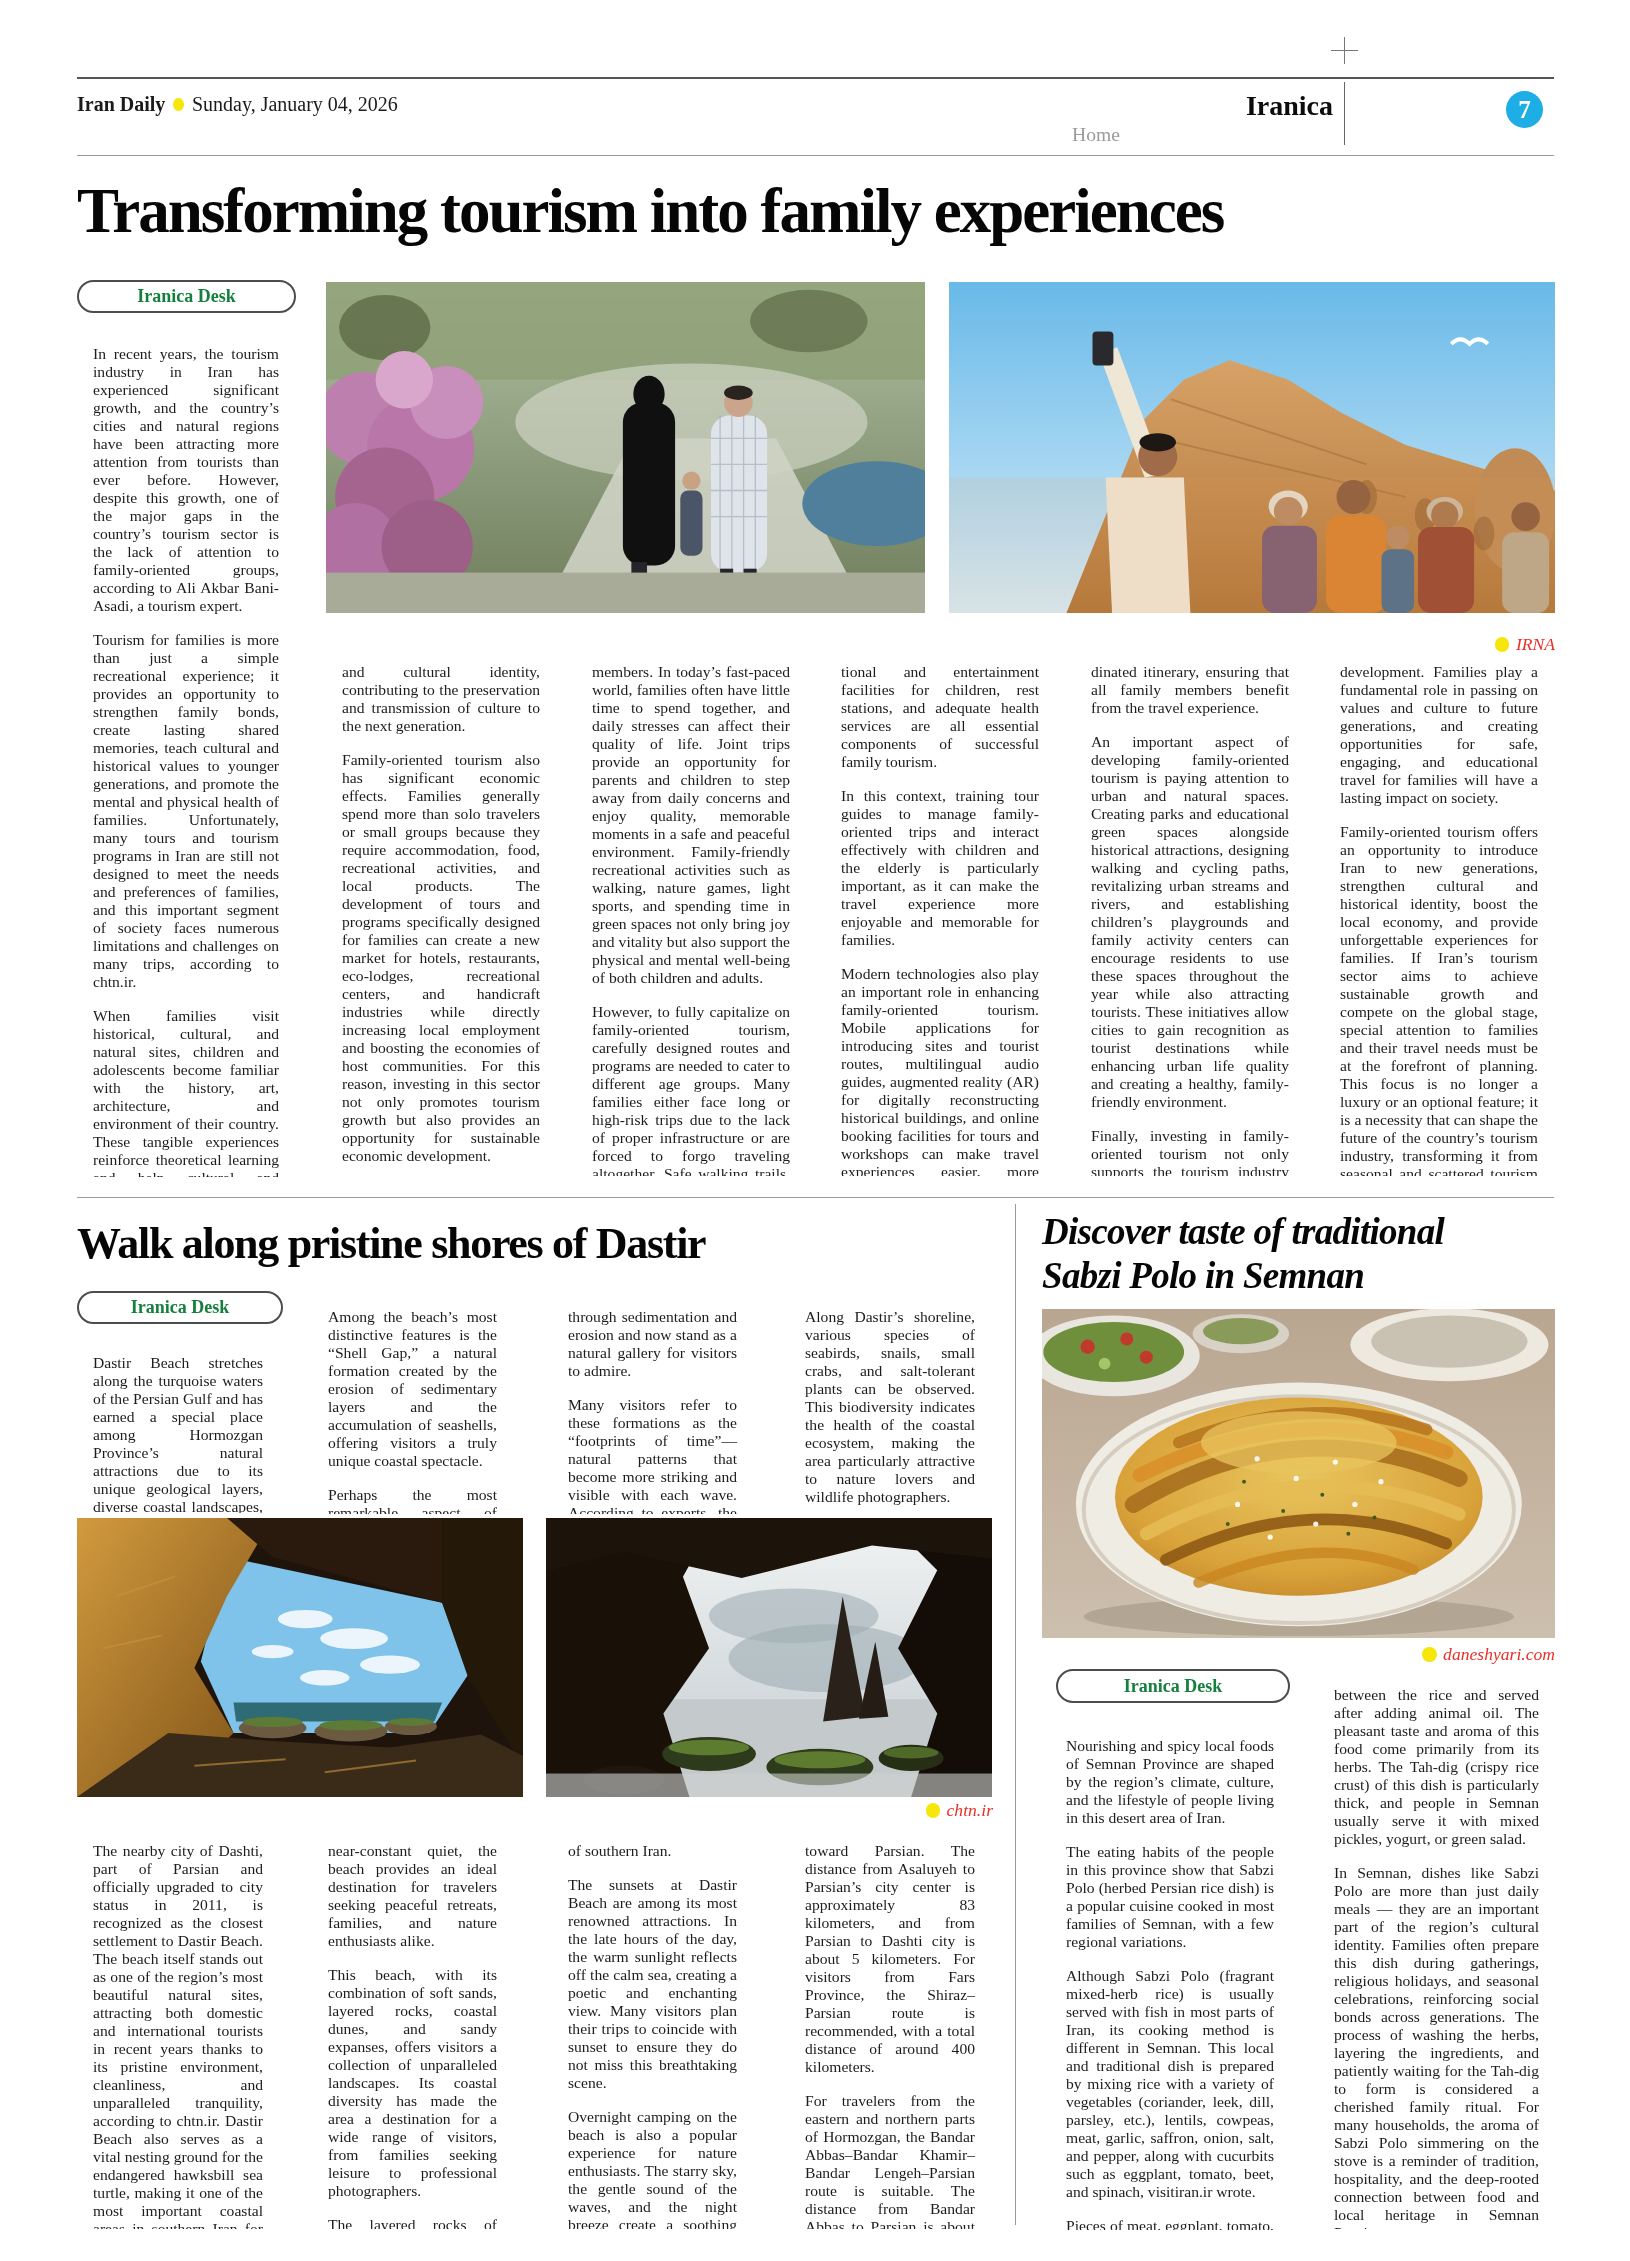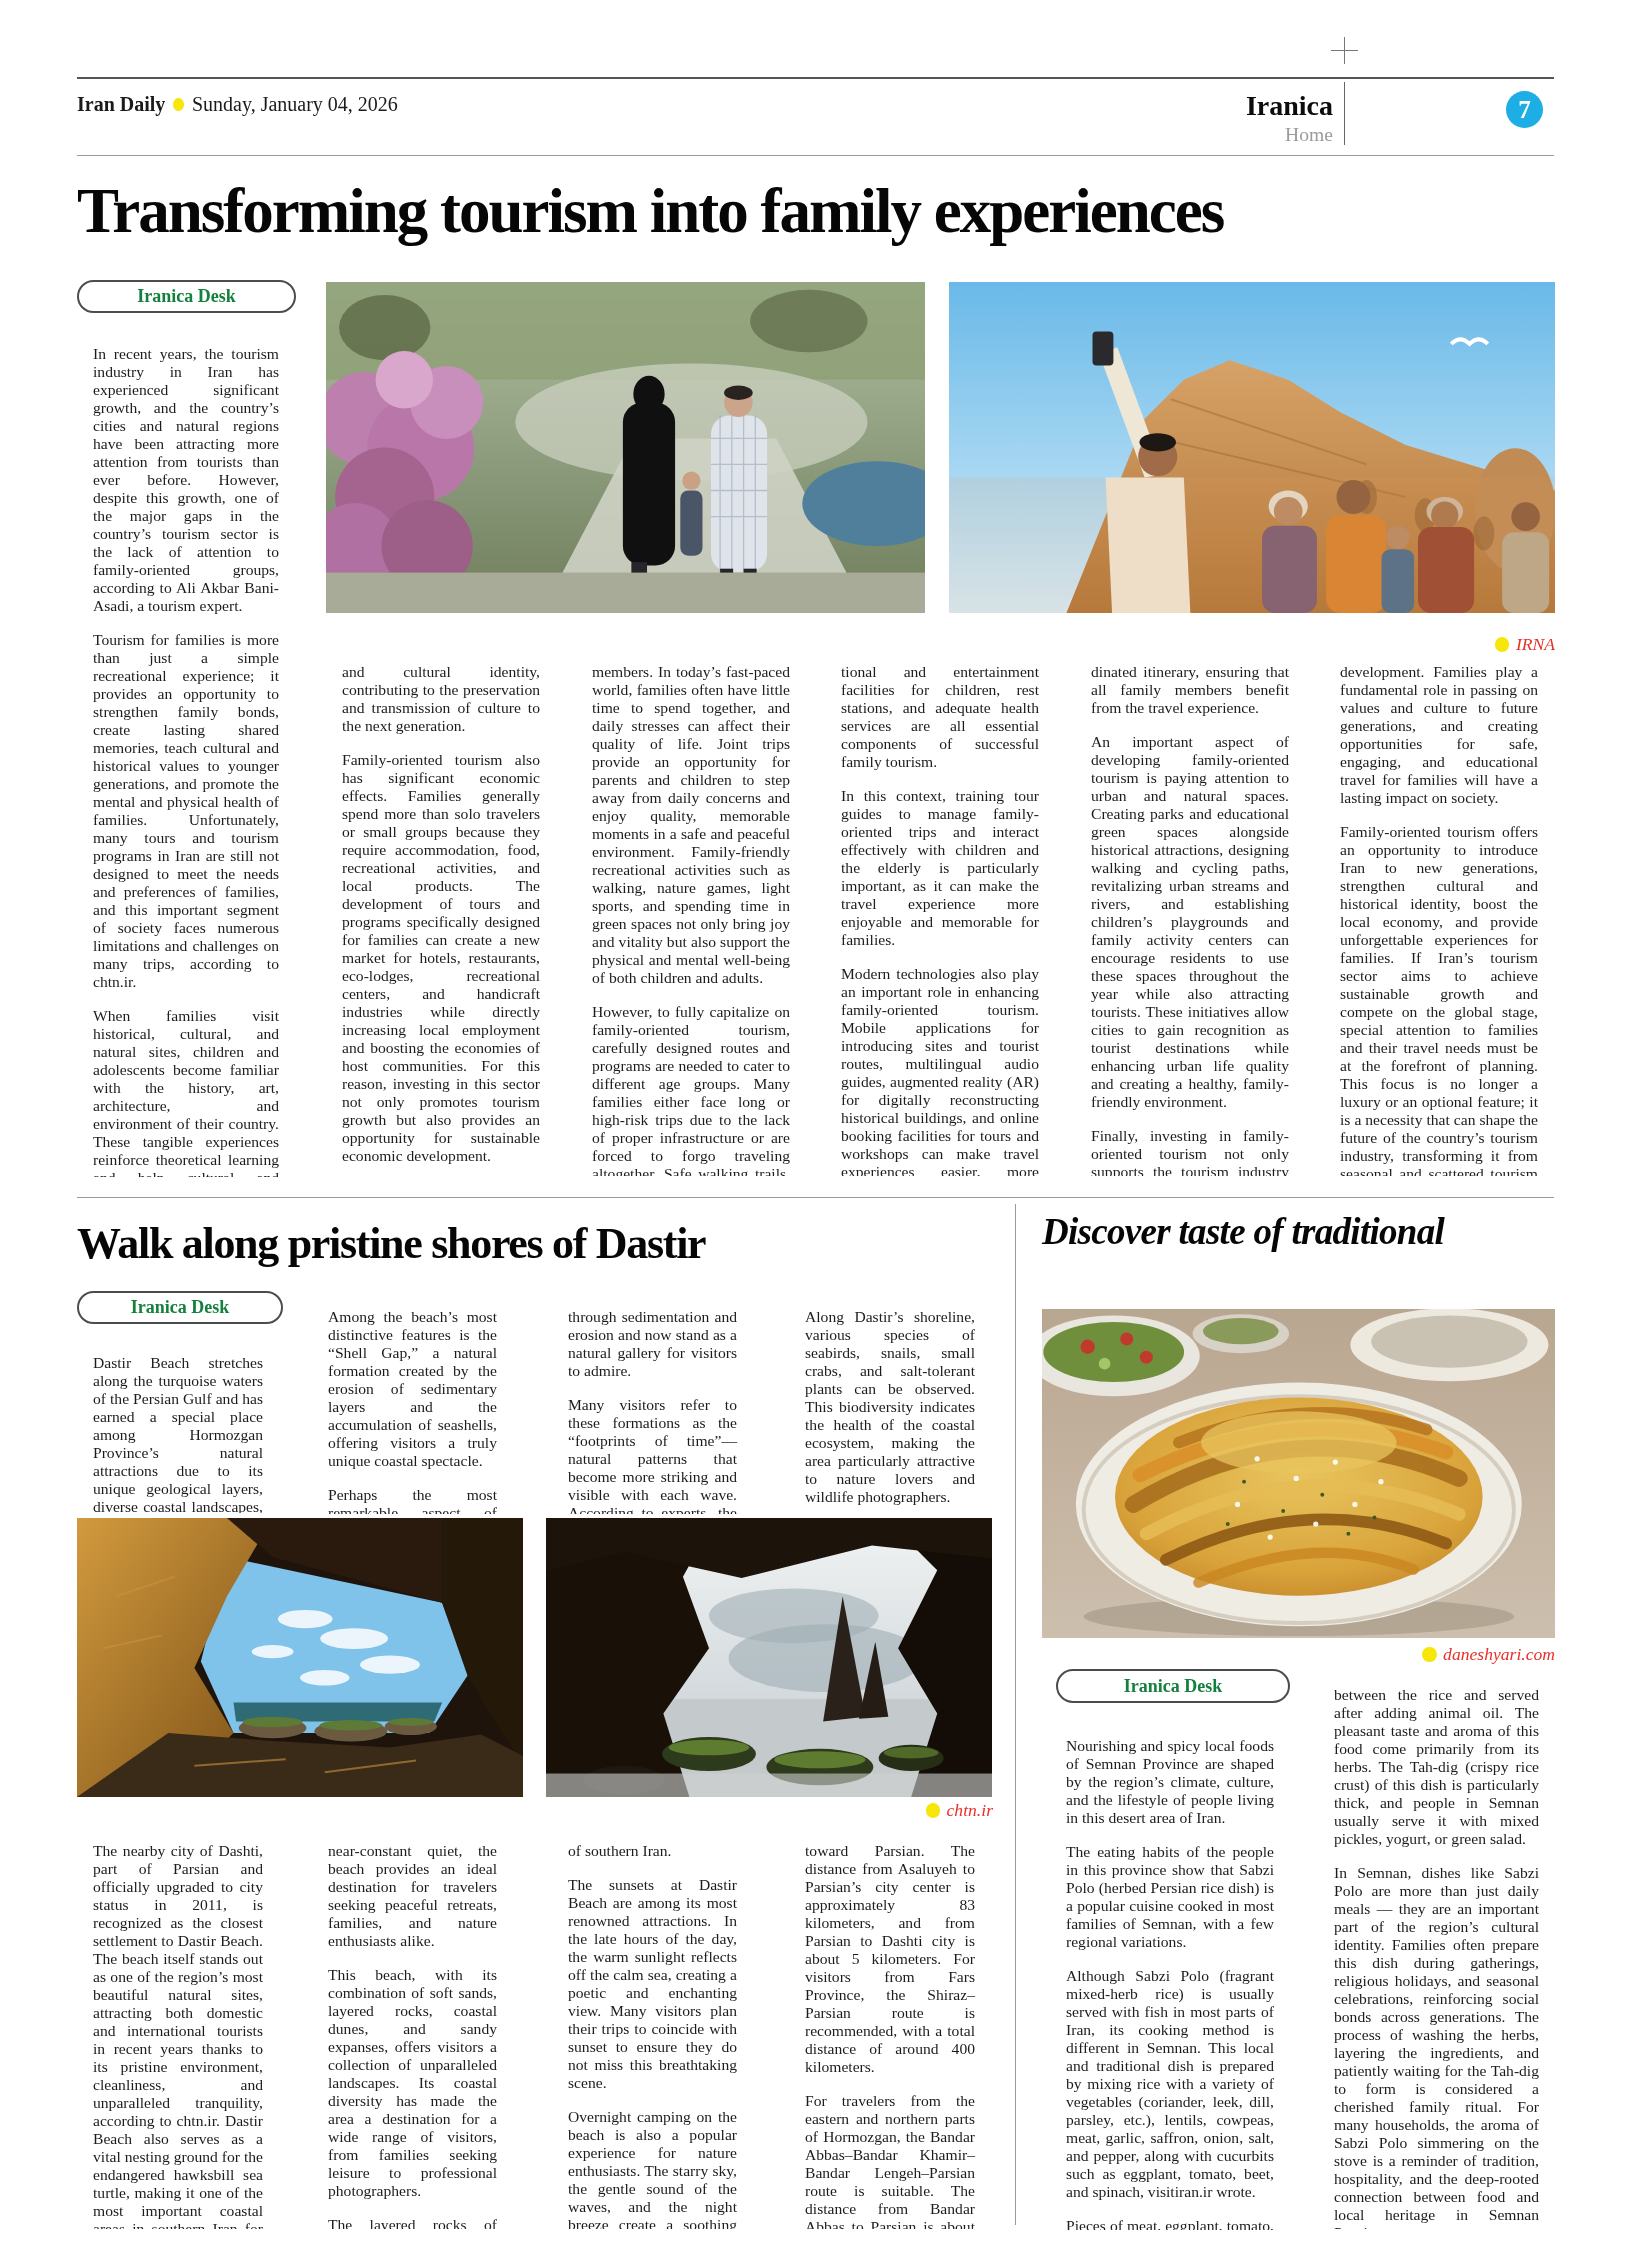--- a/index.html
+++ b/index.html
@@ -7,21 +7,21 @@
         font-family:"Liberation Serif", serif;color:#1d1d1d;}
   .rule{position:absolute;background:#555;}
   .rule.light{background:#9a9a9a;}
   
   .masthead{position:absolute;left:77px;top:93px;display:flex;align-items:center;gap:7.8px;
             font-size:20px;color:#1a1a1a;}
   .masthead .paper{font-weight:bold;}
   .dot{display:inline-block;width:11px;height:13.7px;border-radius:50%;background:#f6e60a;}
   .section-name{position:absolute;right:297px;top:90px;width:261px;text-align:right;
                 font-size:28px;font-weight:bold;color:#0c0c0c;}
-  .section-sub{position:absolute;right:297px;top:124px;width:261px;text-align:right;
+  .section-sub{position:absolute;right:297px;top:124px;width:261px;text-align:left;
                font-size:19.6px;color:#9b9b9b;}
   .vrule{position:absolute;left:1344px;top:82px;width:1.3px;height:63px;background:#666;}
   .plus{position:absolute;left:1331px;top:37px;width:27px;height:27px;}
   .plus:before{content:"";position:absolute;left:0;top:13px;width:27px;height:1.3px;background:#777;}
   .plus:after{content:"";position:absolute;left:13px;top:0;width:1.3px;height:27px;background:#777;}
   .pagebadge{position:absolute;left:1506px;top:91px;width:37px;height:37px;border-radius:50%;
              background:#1caee4;color:#fff;font-weight:bold;font-size:25px;line-height:37px;
              text-align:center;}
   
   .h1{position:absolute;left:77px;top:175px;width:1487px;font-size:63px;font-weight:bold;
@@ -307,20 +307,21 @@
       <p>The sunsets at Dastir Beach are among its most renowned attractions. In the late hours of the day, the warm sunlight reflects off the calm sea, creating a poetic and enchanting view. Many visitors plan their trips to coincide with sunset to ensure they do not miss this breathtaking scene.</p>
       <p>Overnight camping on the beach is also a popular experience for nature enthusiasts. The starry sky, the gentle sound of the waves, and the night breeze create a soothing atmosphere that tourists describe as “memorable and unique.”</p>
     </div>
   <div class="col" style="left:789px;top:1826px;width:202px;height:403px;">
       <p>toward Parsian. The distance from Asaluyeh to Parsian’s city center is approximately 83 kilometers, and from Parsian to Dashti city is about 5 kilometers. For visitors from Fars Province, the Shiraz–Parsian route is recommended, with a total distance of around 400 kilometers.</p>
       <p>For travelers from the eastern and northern parts of Hormozgan, the Bandar Abbas–Bandar Khamir–Bandar Lengeh–Parsian route is suitable. The distance from Bandar Abbas to Parsian is about 400 kilometers, while Bandar Lengeh to Parsian is roughly 220 kilometers.</p>
     </div>
 
   <div class="h3">
     <div>Discover taste of traditional</div>
+    <div>Sabzi Polo in Semnan</div>
   </div>
 
   <div class="photo" style="left:1042px;top:1309px;width:513px;height:329px;">
     <svg viewBox="0 0 787 505" preserveAspectRatio="none" aria-hidden="true">
       <defs>
         <linearGradient id="gE1" x1="0" y1="0" x2="0" y2="1">
           <stop offset="0" stop-color="#b9a690"></stop>
             <stop offset="1" stop-color="#cdbfae"></stop>
         </linearGradient>
         <radialGradient id="gE2" cx="0.5" cy="0.4" r="0.8">

